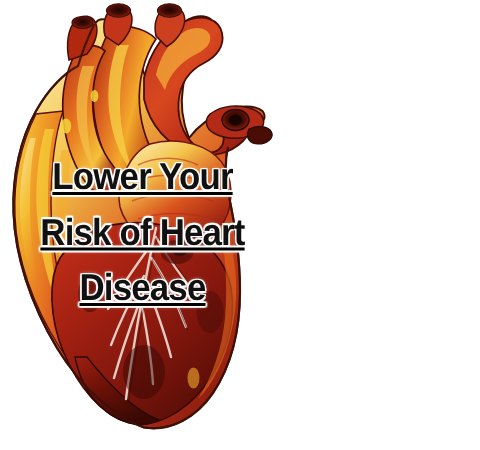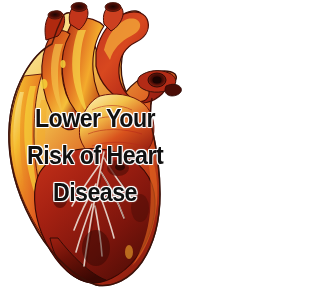--- a/index.html
+++ b/index.html
@@ -22,20 +22,21 @@
     height: 300px;
     display: block;
   }
   #headline {
     position: absolute;
     left: 0;
     top: 100px;
     width: 190px;
     text-align: center;
     pointer-events: none;
+    text-decoration: underline;
   }
   .headline-line {
     display: block;
     color: #111111;
     font-family: "Liberation Sans", sans-serif;
     font-weight: bold;
     font-size: 25px;
     line-height: 37px;
     letter-spacing: -0.6px;
     transform: scaleX(0.93);

